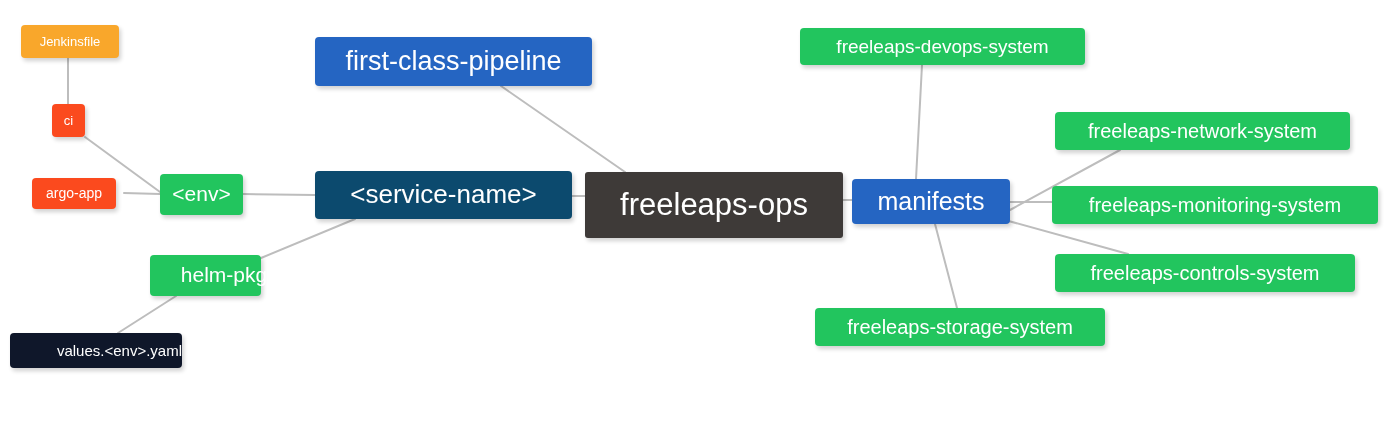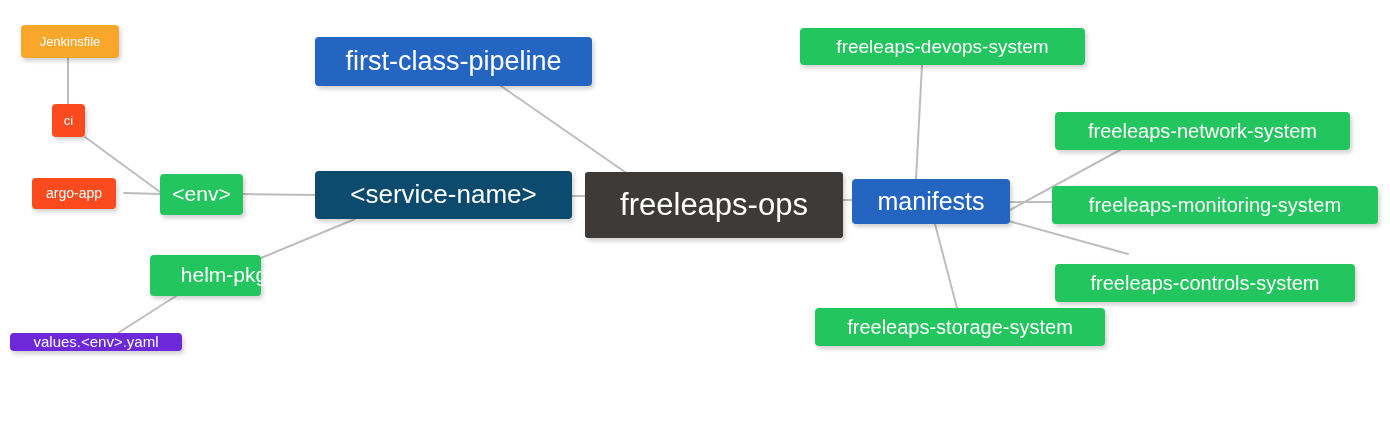--- a/index.html
+++ b/index.html
@@ -80,21 +80,21 @@
       </div>
       <div class="node" style="left: 32px; top: 178px; width: 84px; height: 31px; background: rgb(251, 74, 30); font-size: 14px;">
         <span class="node-label">argo-app</span>
       </div>
       <div class="node" style="left: 160px; top: 174px; width: 83px; height: 41px; background: rgb(34, 197, 94); font-size: 21px;">
         <span class="node-label">&lt;env&gt;</span>
       </div>
       <div class="node" style="left: 150px; top: 255px; width: 111px; height: 41px; background: rgb(34, 197, 94); font-size: 21px; padding-left: 37px;">
         <span class="node-label">helm-pkg</span>
       </div>
-      <div class="node" style="left: 10px; top: 333px; width: 172px; height: 18px; background: #6d28d9; font-size: 15px;">
+      <div class="node" style="left: 10px; top: 333px; width: 172px; height: 35px; background: #0f172a; font-size: 15px; justify-content: flex-end;">
         <span class="node-label">values.&lt;env&gt;.yaml</span>
       </div>
       <div class="node" style="left: 315px; top: 37px; width: 277px; height: 49px; background: rgb(37, 101, 194); font-size: 27px;">
         <span class="node-label">first-class-pipeline</span>
       </div>
       <div class="node" style="left: 315px; top: 171px; width: 257px; height: 48px; background: #0c4a6e; font-size: 26px;">
         <span class="node-label">&lt;service-name&gt;</span>
       </div>
       <div class="node root" style="left: 585px; top: 172px; width: 258px; height: 66px; background: rgb(62, 58, 56); font-size: 31px;">
         <span class="node-label">freeleaps-ops</span>
@@ -104,20 +104,20 @@
       </div>
       <div class="node" style="left: 800px; top: 28px; width: 285px; height: 37px; background: rgb(34, 197, 94); font-size: 19px;">
         <span class="node-label">freeleaps-devops-system</span>
       </div>
       <div class="node" style="left: 1055px; top: 112px; width: 295px; height: 38px; background: rgb(34, 197, 94); font-size: 20px;">
         <span class="node-label">freeleaps-network-system</span>
       </div>
       <div class="node" style="left: 1052px; top: 186px; width: 326px; height: 38px; background: rgb(34, 197, 94); font-size: 20px;">
         <span class="node-label">freeleaps-monitoring-system</span>
       </div>
-      <div class="node" style="left: 1055px; top: 254px; width: 300px; height: 38px; background: rgb(34, 197, 94); font-size: 20px; margin-top: 10px;">
+      <div class="node" style="left: 1055px; top: 254px; width: 300px; height: 38px; background: rgb(34, 197, 94); font-size: 20px;">
         <span class="node-label">freeleaps-controls-system</span>
       </div>
       <div class="node" style="left: 815px; top: 308px; width: 290px; height: 38px; background: rgb(34, 197, 94); font-size: 20px;">
         <span class="node-label">freeleaps-storage-system</span>
       </div>
     </div>
 </div>
 
 </body></html>

